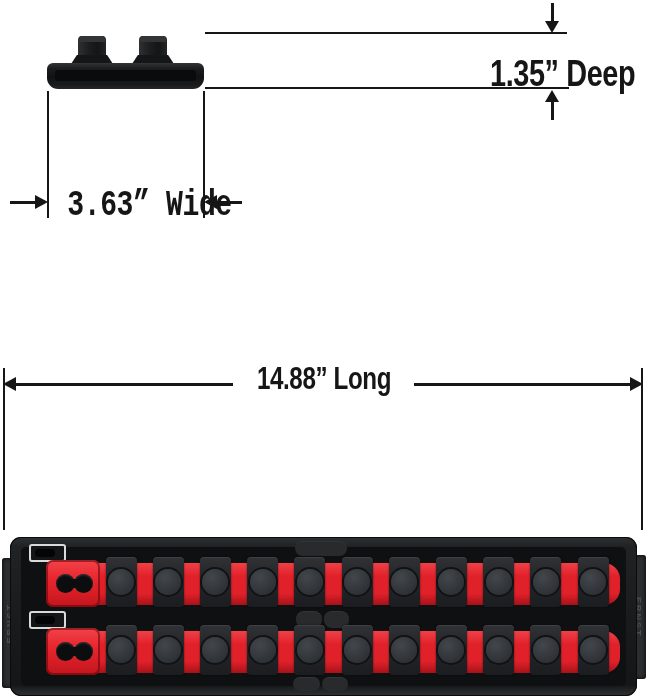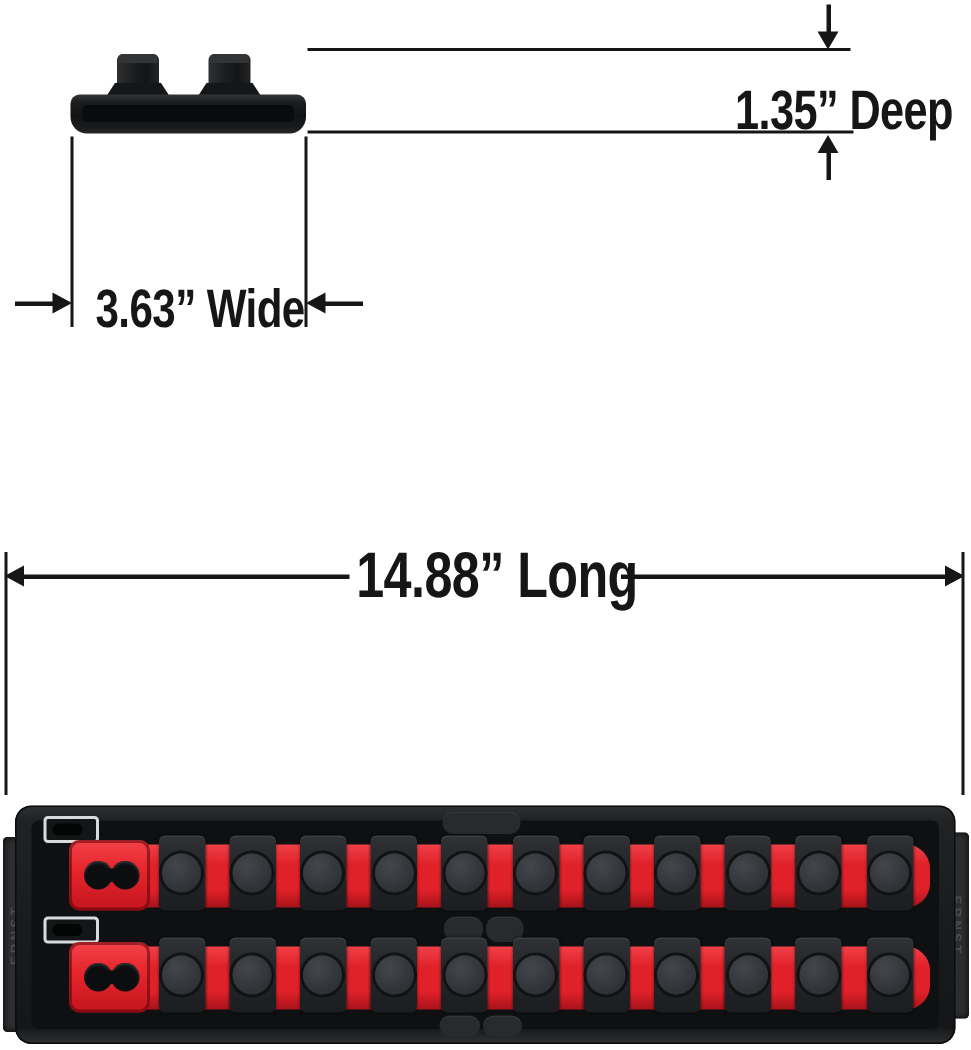--- a/index.html
+++ b/index.html
@@ -3,24 +3,24 @@
 <meta charset="utf-8">
 <style>
   html,body{margin:0;padding:0;}
   body{font-family:"Liberation Sans","DejaVu Sans",sans-serif;background:#fff;}
   .canvas{position:relative;width:647px;height:700px;background:var(--bg,#fff);overflow:hidden;}
 
   
   .dline{position:absolute;background:var(--line,#161616);}
   .dim-label{position:absolute;color:var(--line,#161616);font-weight:700;line-height:1;white-space:nowrap;}
   .dim-label span{display:inline-block;white-space:nowrap;transform:scaleX(.78);transform-origin:center;letter-spacing:-.5px;}
-  .lbl-wide{left:44px;top:188px;width:162px;text-align:left;font-size:36px;}
+  .lbl-wide{left:44px;top:188px;width:162px;text-align:left;font-size:36px;font-family:Liberation Mono, monospace;}
   .lbl-deep{left:425px;top:55px;width:210px;text-align:right;font-size:37px;}
   .lbl-deep span{transform-origin:right center;}
-  .lbl-long{left:211px;top:363px;width:192px;text-align:center;font-size:43px;}
+  .lbl-long{left:228px;top:363px;width:192px;text-align:center;font-size:31px;}
   .arrow{position:absolute;width:0;height:0;}
   .arr-right{border-top:7px solid transparent;border-bottom:7px solid transparent;border-left:13px solid var(--line,#161616);}
   .arr-left {border-top:7px solid transparent;border-bottom:7px solid transparent;border-right:13px solid var(--line,#161616);}
   .arr-down {border-left:7px solid transparent;border-right:7px solid transparent;border-top:12px solid var(--line,#161616);}
   .arr-up   {border-left:7px solid transparent;border-right:7px solid transparent;border-bottom:12px solid var(--line,#161616);}
 
   
   .ev-bar{position:absolute;left:47px;top:63px;width:157px;height:26px;border-radius:6px 6px 11px 11px;
     background:linear-gradient(180deg,#323436 0%,#1a1c1e 22%,#101214 55%,#191b1d 85%,#242628 100%);}
   .ev-bar::after{content:"";position:absolute;left:8px;right:8px;top:7px;bottom:8px;background:#0a0b0c;border-radius:3px;}

